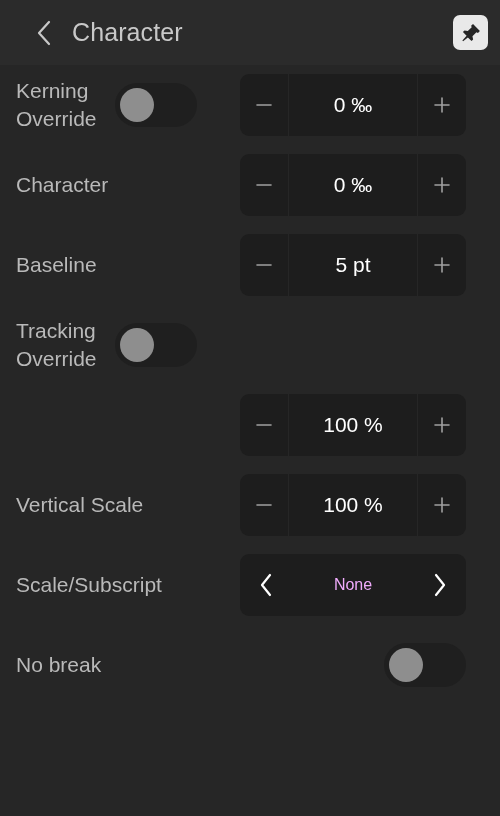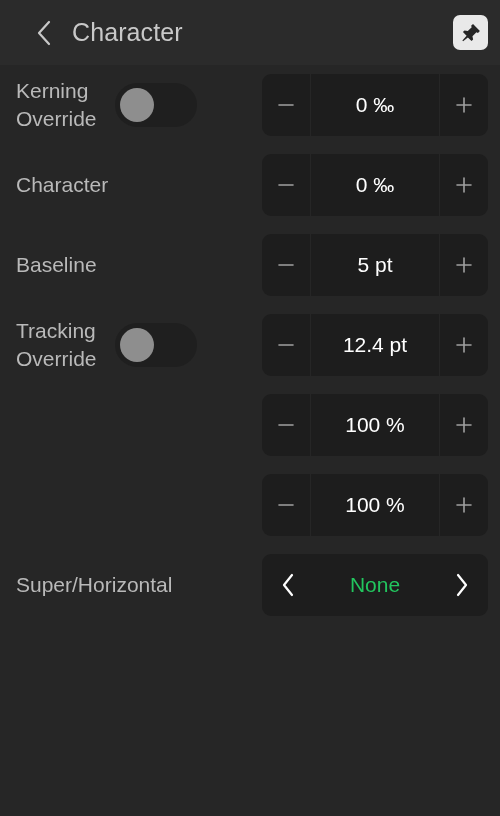--- a/index.html
+++ b/index.html
@@ -64,21 +64,21 @@
   .pin-btn svg { display: block; }
 
   
   .rows { position: relative; }
 
   .row {
     position: relative;
     display: flex;
     align-items: center;
     height: 80px;
-    padding: 0 12px 0 16px;
+    padding: 0 34px 0 16px;
   }
 
   .row-label {
     font-size: 21px;
     line-height: 28px;
     color: #b9b9b9;
     flex: 0 0 auto;
     max-width: 200px;
   }
 
@@ -164,22 +164,22 @@
     align-items: center;
     justify-content: center;
     cursor: pointer;
   }
   .picker-arrow svg { display: block; }
   .picker-value {
     flex: 1 1 auto;
     display: flex;
     align-items: center;
     justify-content: center;
-    font-size: 21px;
-    color: #22c55e;
+    font-size: 16px;
+    color: #f0abfc;
     cursor: pointer;
     white-space: nowrap;
   }
 
   .label-2line { line-height: 28px; }
 </style>
 </head>
 <body>
 
 <div class="panel">
@@ -281,37 +281,20 @@
 
     <div class="row">
       <div class="row-label label-2line">
         <div>Tracking</div>
         <div>Override</div>
       </div>
       <div class="toggle toggle-inline">
         <div class="knob"></div>
       </div>
       <div class="row-spacer"></div>
-      <div class="stepper">
-        <div class="step-btn minus">
-          <span>
-            <svg width="20" height="20" viewBox="0 0 20 20">
-              <path d="M3 10 H17" stroke="#a0a0a0" stroke-width="1.6" stroke-linecap="round"></path>
-            </svg>
-          </span>
-        </div>
-        <div class="step-value">12.4 pt</div>
-        <div class="step-btn plus">
-          <span>
-            <svg width="20" height="20" viewBox="0 0 20 20">
-              <path d="M3 10 H17 M10 3 V17" stroke="#a0a0a0" stroke-width="1.6" stroke-linecap="round"></path>
-            </svg>
-          </span>
-        </div>
-      </div>
     </div>
 
 
     <div class="row">
       <div class="row-spacer"></div>
       <div class="stepper">
         <div class="step-btn minus">
           <span>
             <svg width="20" height="20" viewBox="0 0 20 20">
               <path d="M3 10 H17" stroke="#a0a0a0" stroke-width="1.6" stroke-linecap="round"></path>
@@ -323,20 +306,21 @@
           <span>
             <svg width="20" height="20" viewBox="0 0 20 20">
               <path d="M3 10 H17 M10 3 V17" stroke="#a0a0a0" stroke-width="1.6" stroke-linecap="round"></path>
             </svg>
           </span>
         </div>
       </div>
     </div>
 
     <div class="row">
+      <div class="row-label">Vertical Scale</div>
       <div class="row-spacer"></div>
       <div class="stepper">
         <div class="step-btn minus">
           <span>
             <svg width="20" height="20" viewBox="0 0 20 20">
               <path d="M3 10 H17" stroke="#a0a0a0" stroke-width="1.6" stroke-linecap="round"></path>
             </svg>
           </span>
         </div>
         <div class="step-value">100 %</div>
@@ -344,36 +328,43 @@
           <span>
             <svg width="20" height="20" viewBox="0 0 20 20">
               <path d="M3 10 H17 M10 3 V17" stroke="#a0a0a0" stroke-width="1.6" stroke-linecap="round"></path>
             </svg>
           </span>
         </div>
       </div>
     </div>
 
     <div class="row">
-      <div class="row-label">Super/Horizontal</div>
+      <div class="row-label">Scale/Subscript</div>
       <div class="row-spacer"></div>
       <div class="picker">
         <div class="picker-arrow">
           <span>
             <svg width="18" height="28" viewBox="0 0 18 28">
               <path d="M13 4 L5 14 L13 24" stroke="#ffffff" stroke-width="2.2" fill="none" stroke-linecap="round" stroke-linejoin="round"></path>
             </svg>
           </span>
         </div>
         <div class="picker-value">None</div>
         <div class="picker-arrow">
           <span>
             <svg width="18" height="28" viewBox="0 0 18 28">
               <path d="M5 4 L13 14 L5 24" stroke="#ffffff" stroke-width="2.2" fill="none" stroke-linecap="round" stroke-linejoin="round"></path>
             </svg>
           </span>
         </div>
       </div>
     </div>
 
+    <div class="row">
+      <div class="row-label">No break</div>
+      <div class="row-spacer"></div>
+      <div class="toggle">
+        <div class="knob"></div>
+      </div>
+    </div>
 
   </div>
 </div>
 
 </body></html>

